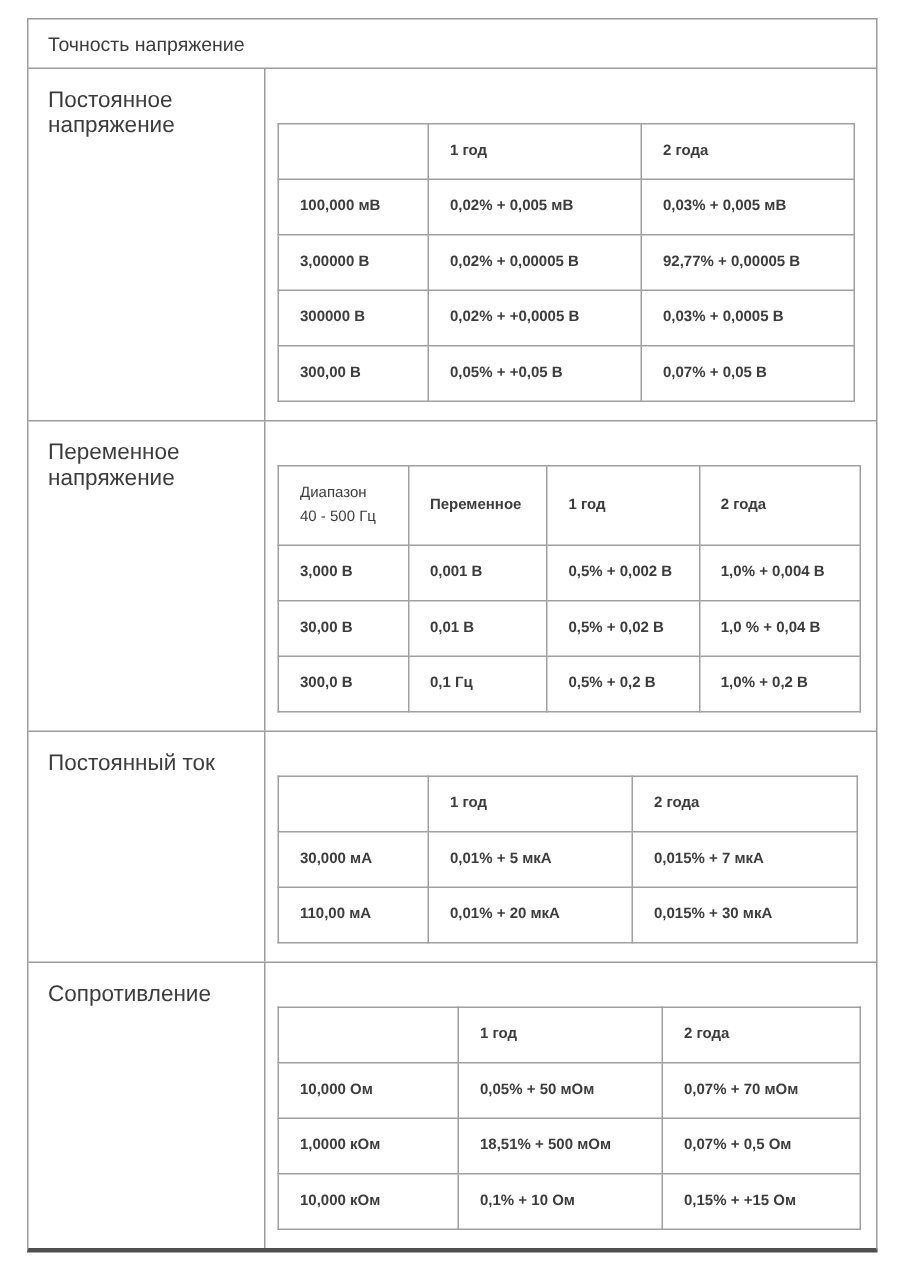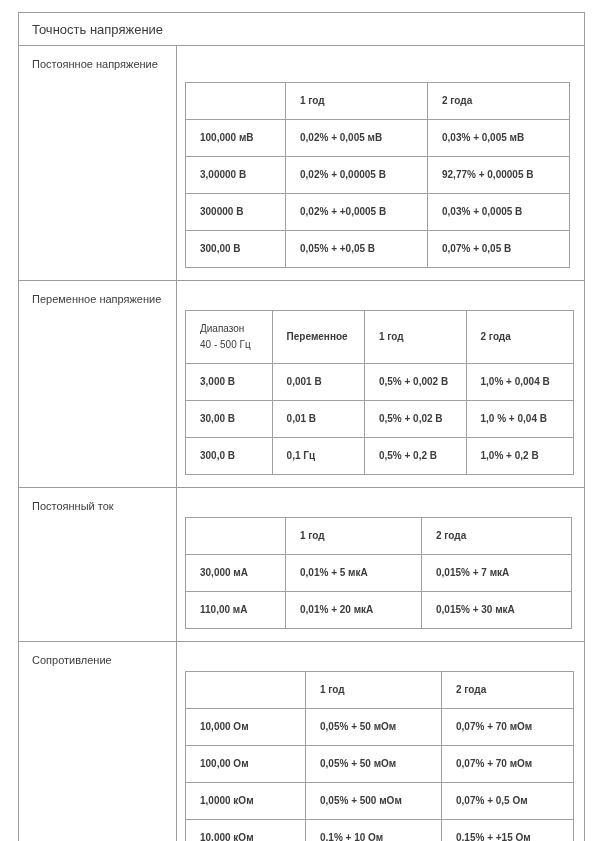--- a/index.html
+++ b/index.html
@@ -28,21 +28,21 @@
   .section {
     display: flex;
     border-bottom: 1px solid #9c9c9c;
   }
   .section:last-child { border-bottom: none; }
   .section-label {
     width: 158px;
     min-width: 158px;
     border-right: 1px solid #9c9c9c;
     padding: 12px 8px 12px 13px;
-    font-size: 11px;
+    font-size: 15px;
   }
   .section-content {
     flex: 1;
     padding: 29px 10px 12px 8px;
   }
   .section:first-of-type .section-content { padding-top: 36px; }
   table.spec-table {
     border-collapse: collapse;
     font-size: 10px;
   }
@@ -172,27 +172,22 @@
                 <th style="width: 132px;">2 года</th>
               </tr>
             </thead>
             <tbody>
               <tr>
                 <td>10,000 Ом</td>
                 <td>0,05% + 50 мОм</td>
                 <td>0,07% + 70 мОм</td>
               </tr>
               <tr>
-                <td>100,00 Ом</td>
-                <td>0,05% + 50 мОм</td>
-                <td>0,07% + 70 мОм</td>
-              </tr>
-              <tr>
                 <td>1,0000 кОм</td>
-                <td>0,05% + 500 мОм</td>
+                <td>18,51% + 500 мОм</td>
                 <td>0,07% + 0,5 Ом</td>
               </tr>
               <tr>
                 <td>10,000 кОм</td>
                 <td>0,1% + 10 Ом</td>
                 <td>0,15% + +15 Ом</td>
               </tr>
             </tbody>
           </table>
         </div>

